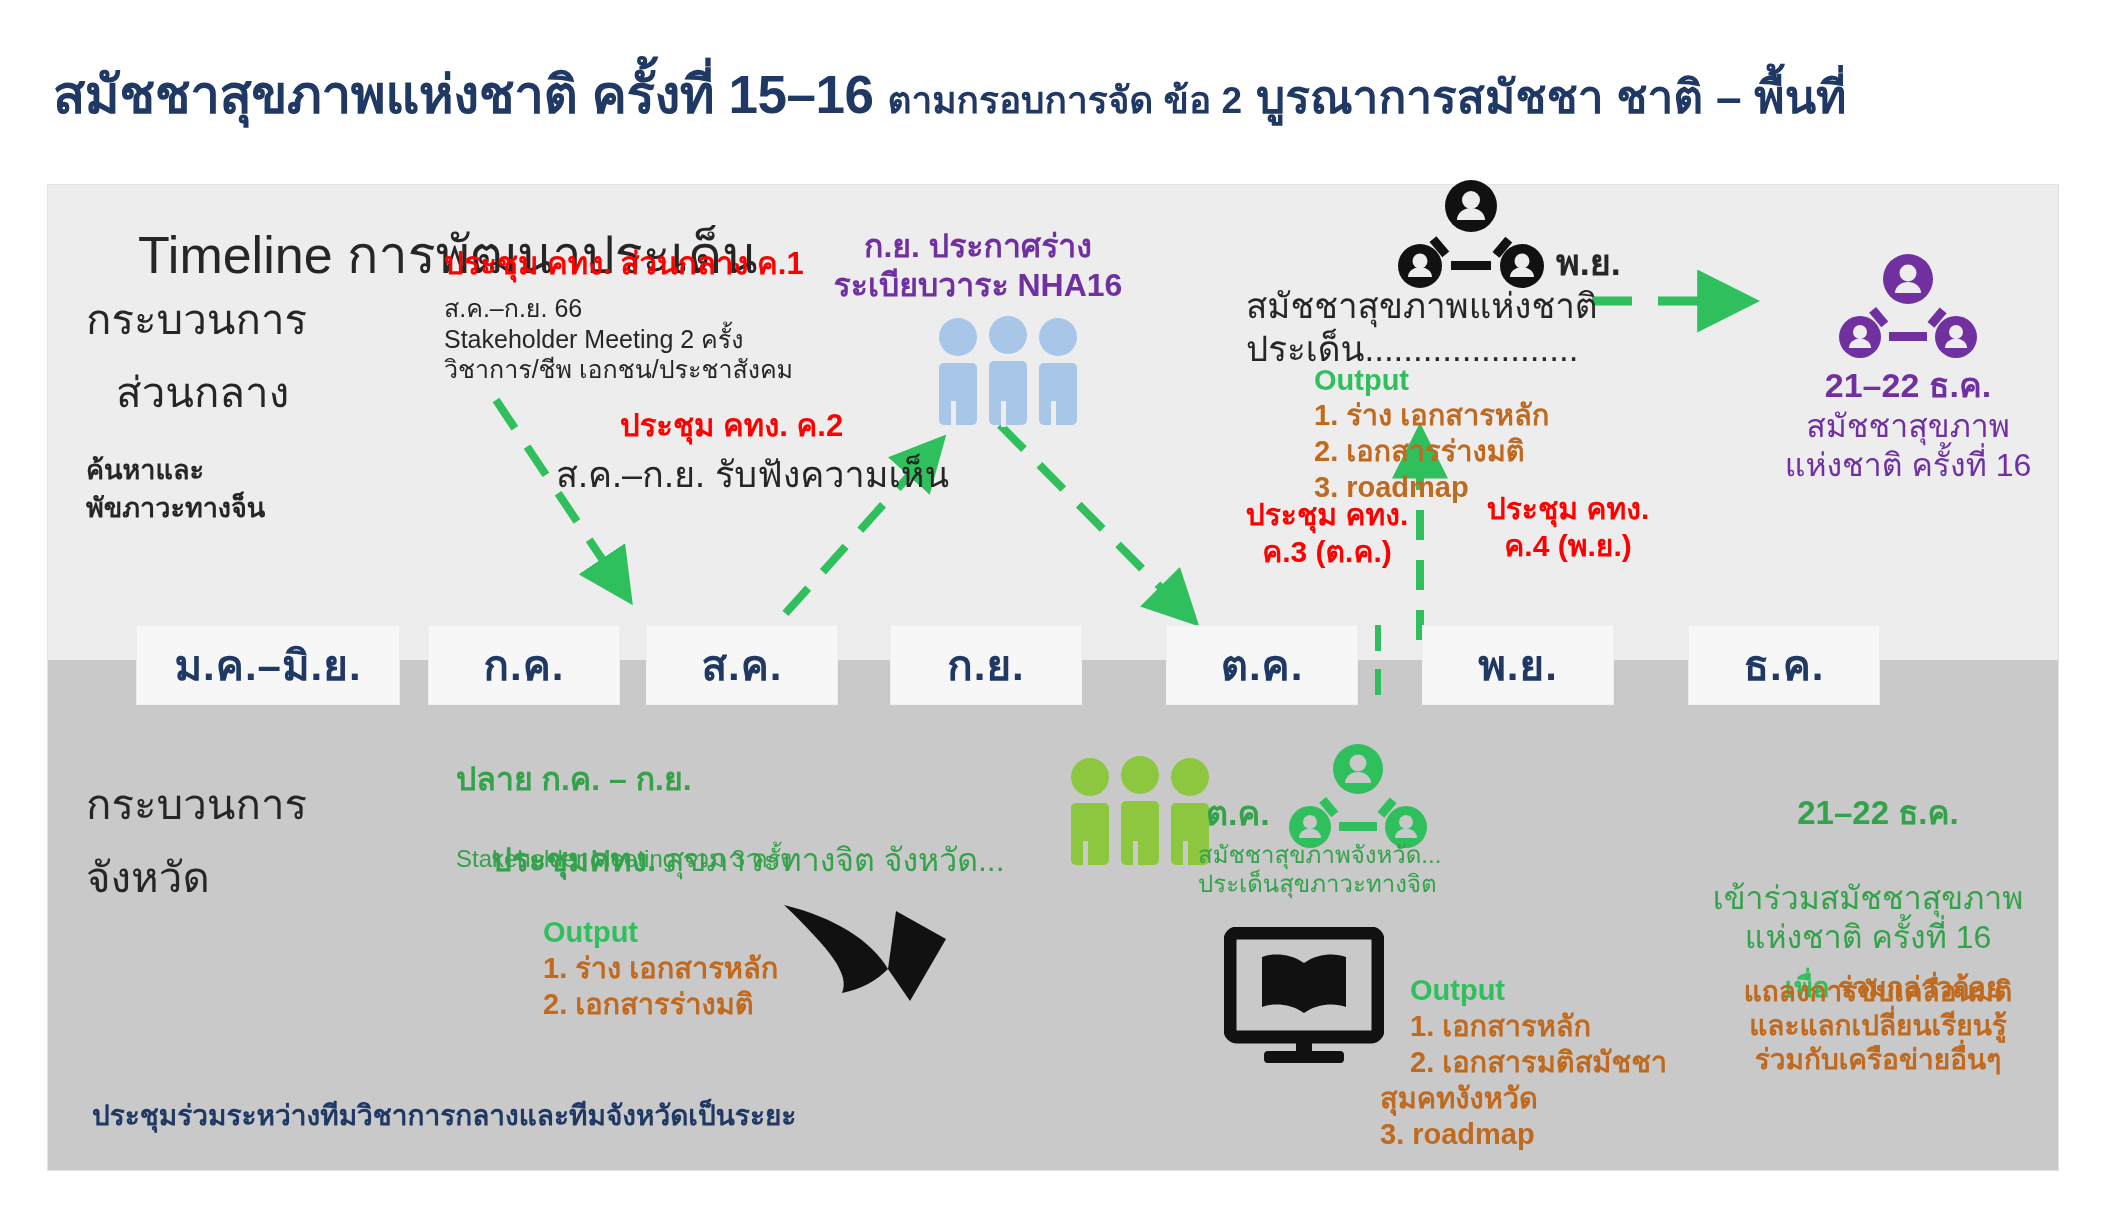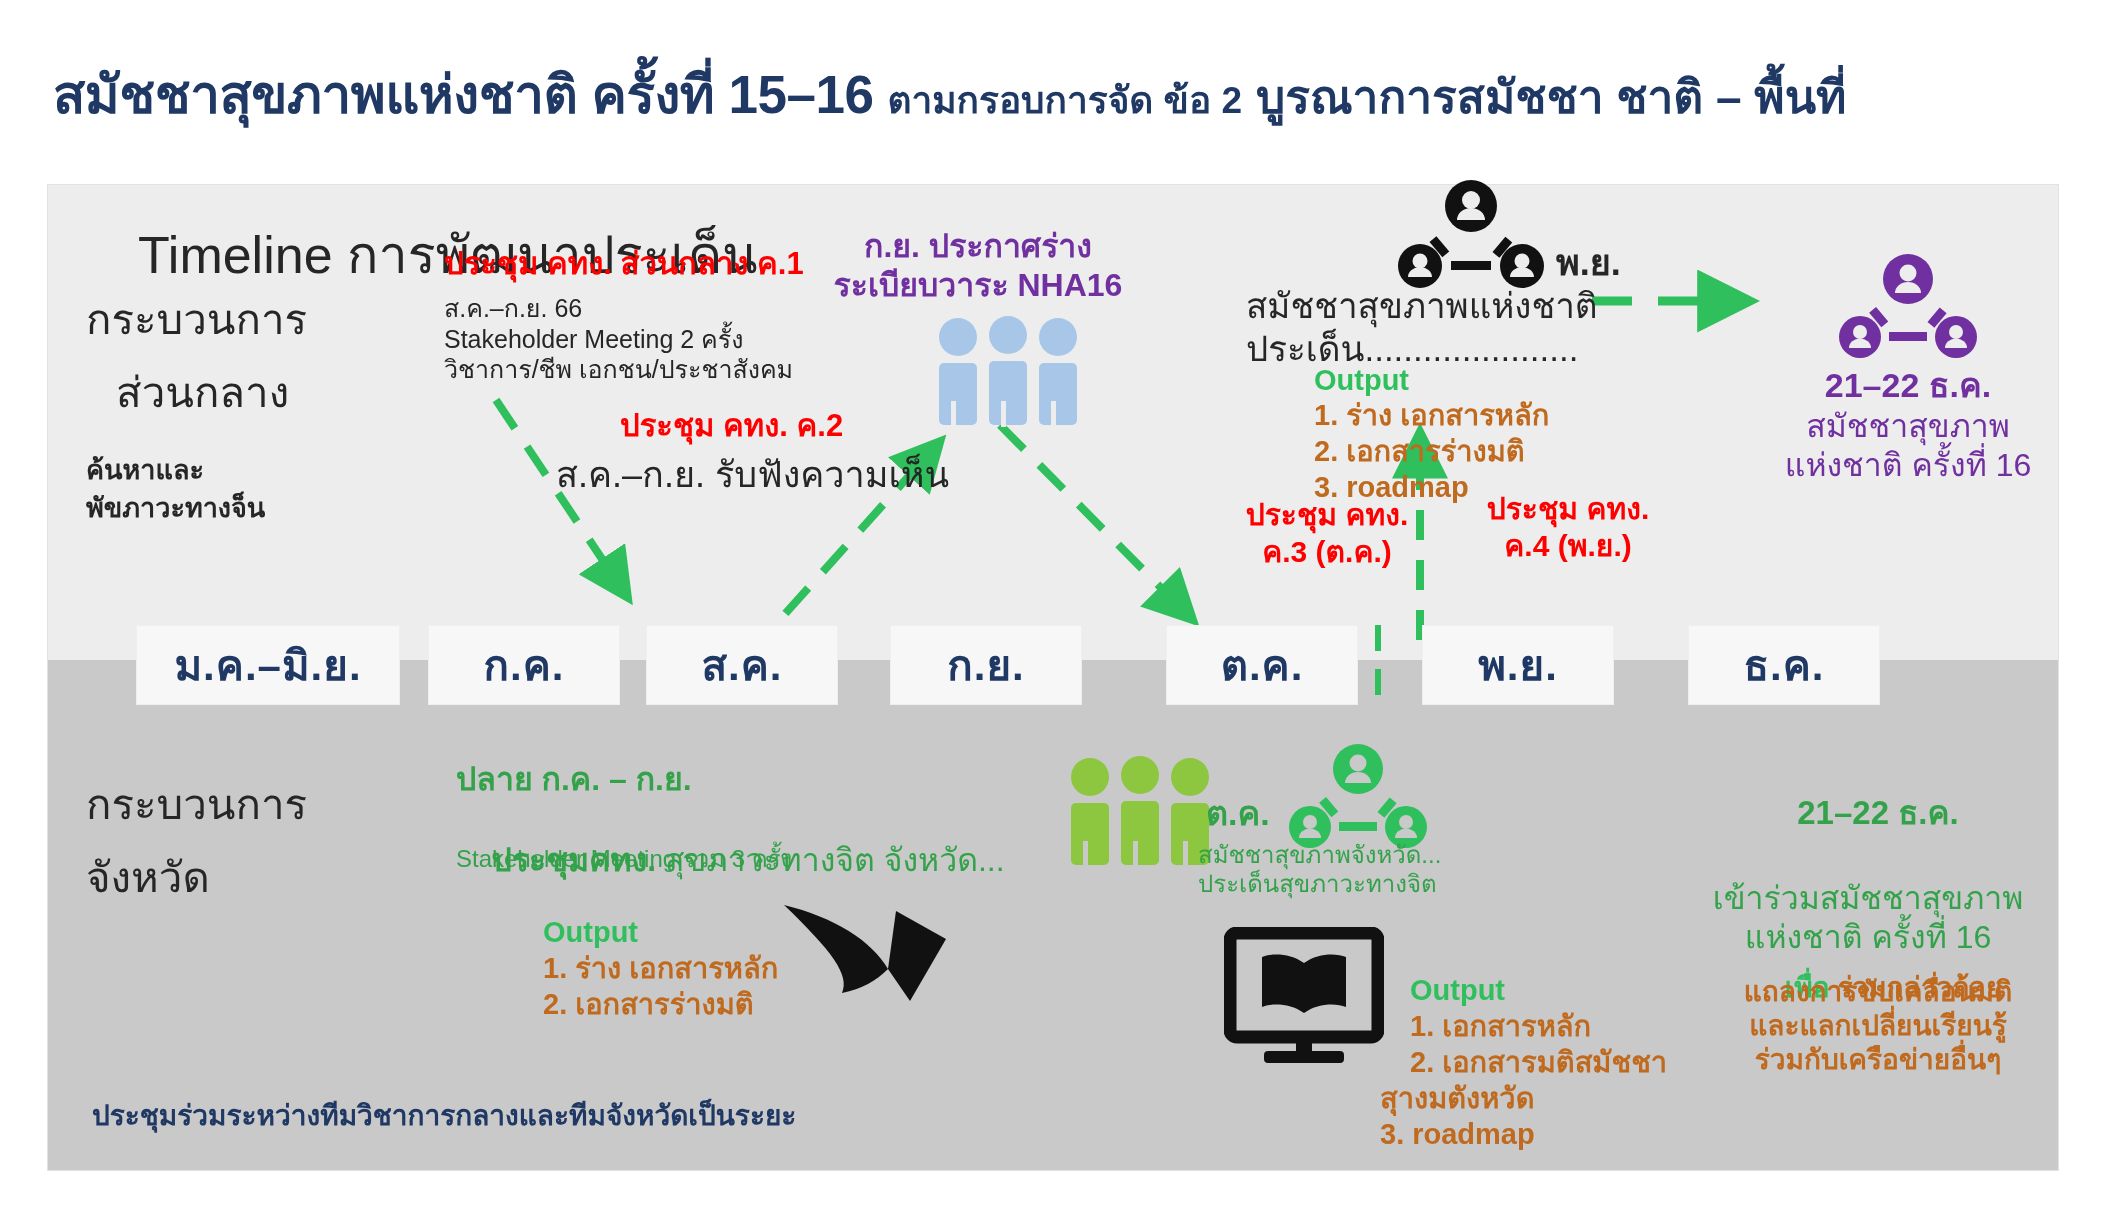--- a/index.html
+++ b/index.html
@@ -295,21 +295,21 @@
       <path d="M80 36 C66 26 48 26 38 30 L38 80 C48 76 66 76 80 86 Z" fill="#111111"></path>
       <path d="M80 36 C94 26 112 26 122 30 L122 80 C112 76 94 76 80 86 Z" fill="#111111"></path>
       <rect x="72" y="110" width="16" height="16" fill="#111111"></rect>
       <rect x="40" y="124" width="80" height="12" rx="4" fill="#111111"></rect>
     </svg>
   </div>
 
   <div class="tb bold c-green" style="left:1362px;top:788px;font-size:29px;">Output</div>
   <div class="tb bold c-orange" style="left:1362px;top:824px;font-size:29px;">1. เอกสารหลัก</div>
   <div class="tb bold c-orange" style="left:1362px;top:860px;font-size:29px;">2. เอกสารมติสมัชชา</div>
-  <div class="tb bold c-orange" style="left:1332px;top:896px;font-size:29px;">สุางมตังหวัด</div>
+  <div class="tb bold c-orange" style="left:1332px;top:896px;font-size:29px;">สุมคทงังหวัด</div>
   <div class="tb bold c-orange" style="left:1332px;top:932px;font-size:29px;">3. roadmap</div>
 
   <div class="tb bold c-dkgreen ctr" style="left:1640px;top:608px;width:380px;font-size:33px;">21–22 ธ.ค.</div>
   <div class="tb c-dkgreen ctr" style="left:1620px;top:650px;width:400px;font-size:32px;margin-top:44px;">เข้าร่วมสมัชชาสุขภาพ
 แห่งชาติ ครั้งที่ 16</div>
 
   <div class="tb ctr" style="left:1640px;top:752px;width:380px;font-size:28px;">
     <span class="bold c-green">เพื่อ</span><span class="bold c-orange"> ร่วมกล่าวถ้อย</span>
   </div>
   <div class="tb bold c-orange ctr" style="left:1640px;top:790px;width:380px;font-size:28px;">แถลงการขับเคลื่อนมติ

